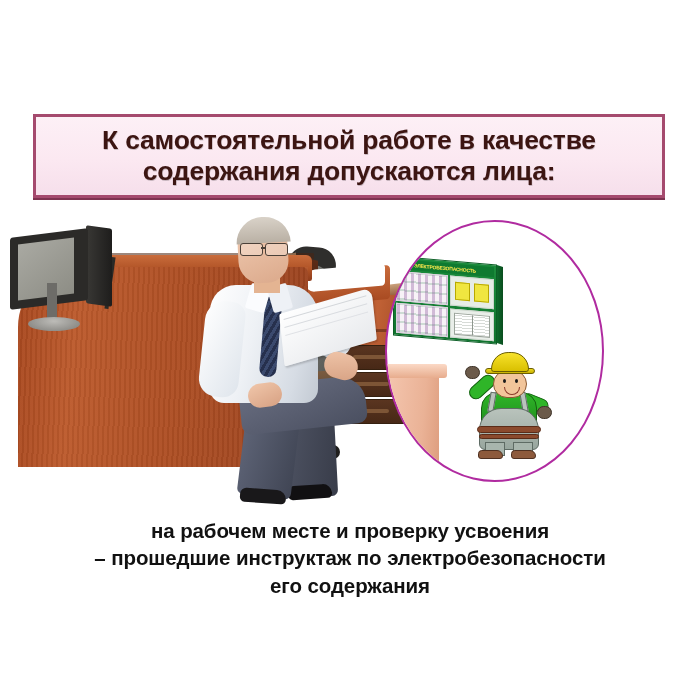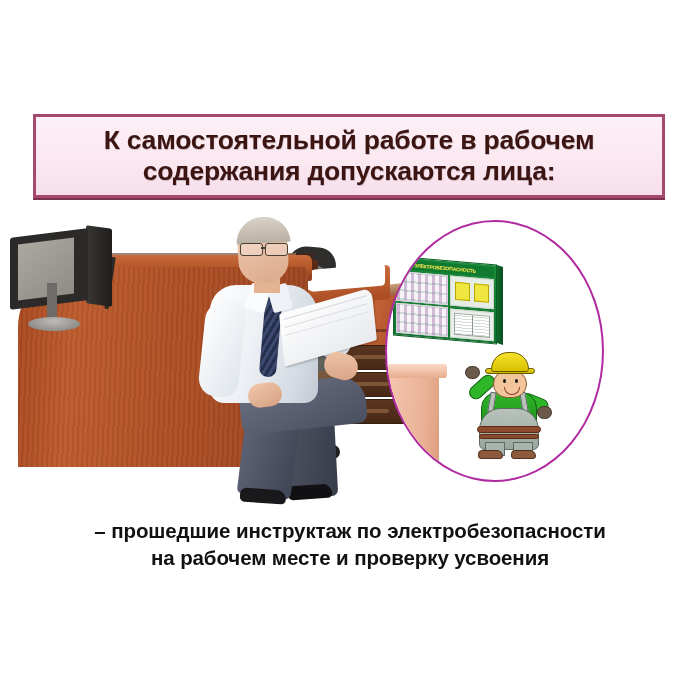--- a/index.html
+++ b/index.html
@@ -330,21 +330,21 @@
   #w-leg-l{left:20px}#w-leg-r{left:48px}
   .w-boot{position:absolute;top:100px;width:25px;height:9px;
     background:#8d5a3c;border:1.2px solid #4f3121;box-sizing:border-box;border-radius:5px 8px 4px 4px;}
   #w-boot-l{left:13px}#w-boot-r{left:46px}
 </style>
 </head>
 <body>
 
 <div id="title-box">
   <div id="title-text">
-    <span class="l1">К самостоятельной работе в рабочем</span>
+    <span class="l1">К самостоятельной работе в качестве</span>
     <span class="l2">содержания допускаются лица:</span>
   </div>
 </div>
 
 <div id="scene">
 
   <div id="cab-shadow"></div>
   <div id="cab-top"></div>
   <div id="cab-body"></div>
   <div id="cab-line"></div>
@@ -476,15 +476,16 @@
         <div id="w-smile"></div>
       </div>
       <div id="w-brim"></div>
       <div id="w-helmet"></div>
     </div>
   </div>
 
 </div>
 
 <div id="caption">
+  <span>на рабочем месте и проверку усвоения</span>
   <span>– прошедшие инструктаж по электробезопасности</span>
-  <span>на рабочем месте и проверку усвоения</span>
+  <span>его содержания</span>
 </div>
 
 </body></html>

